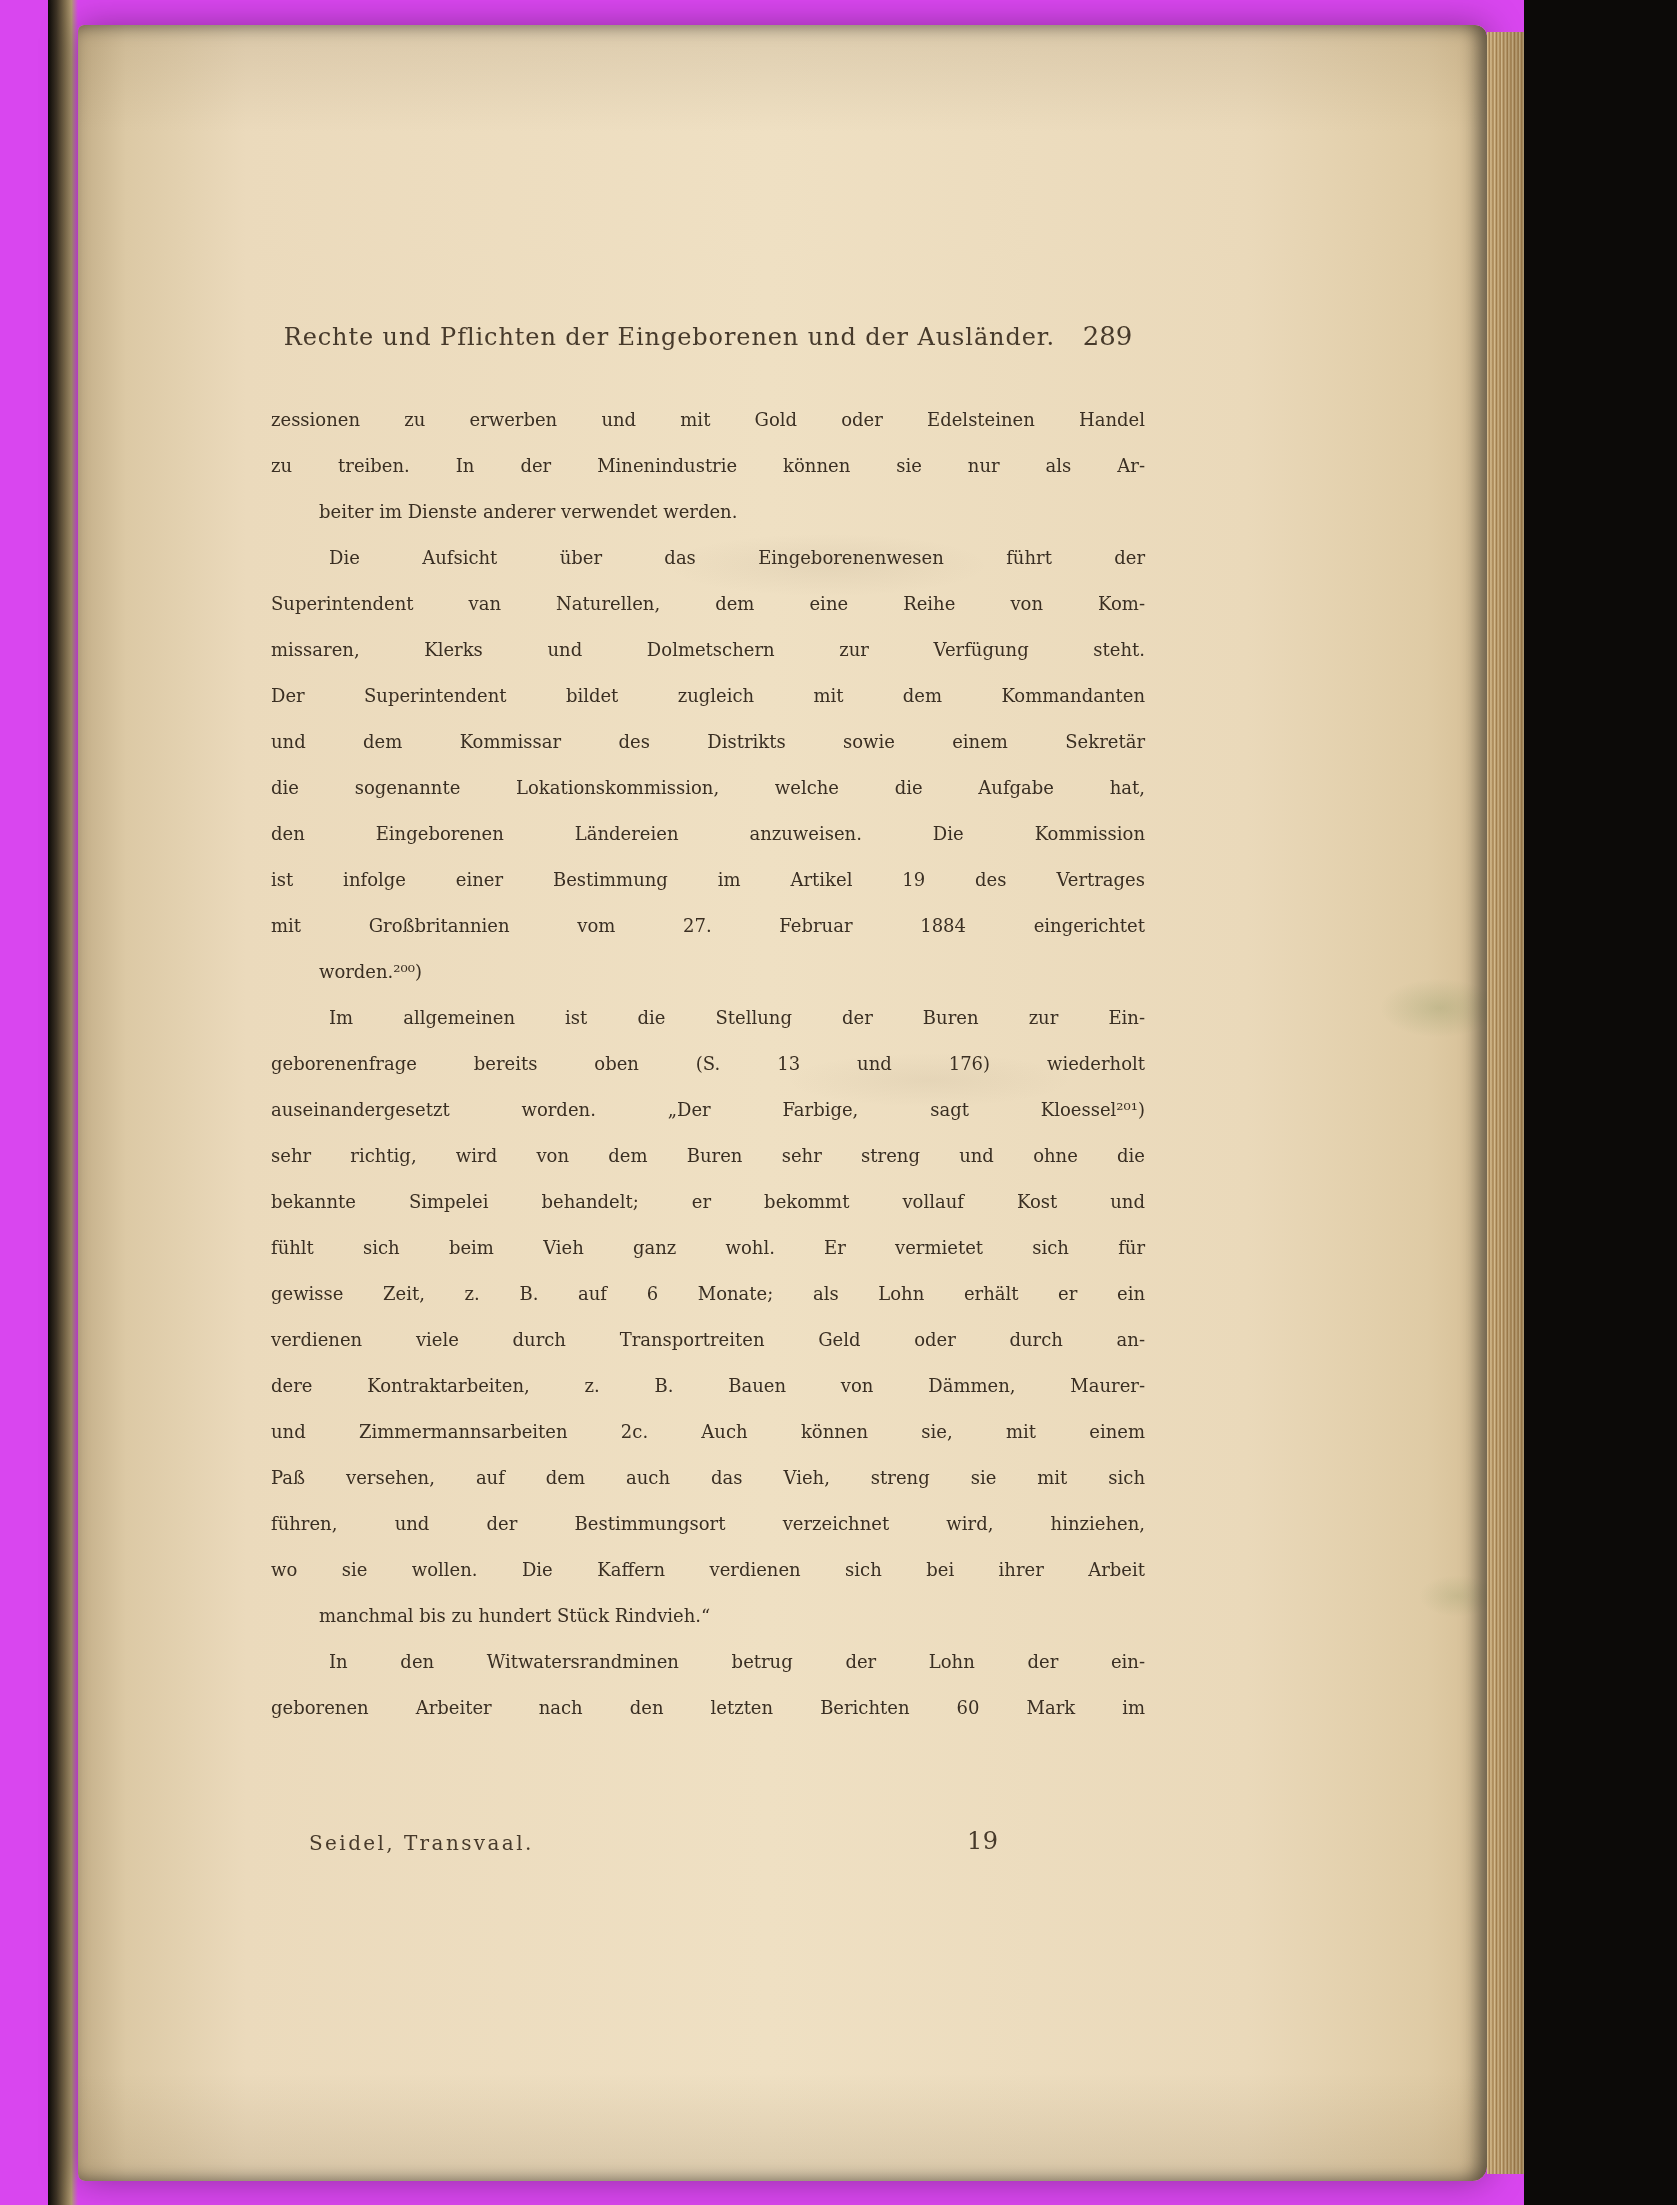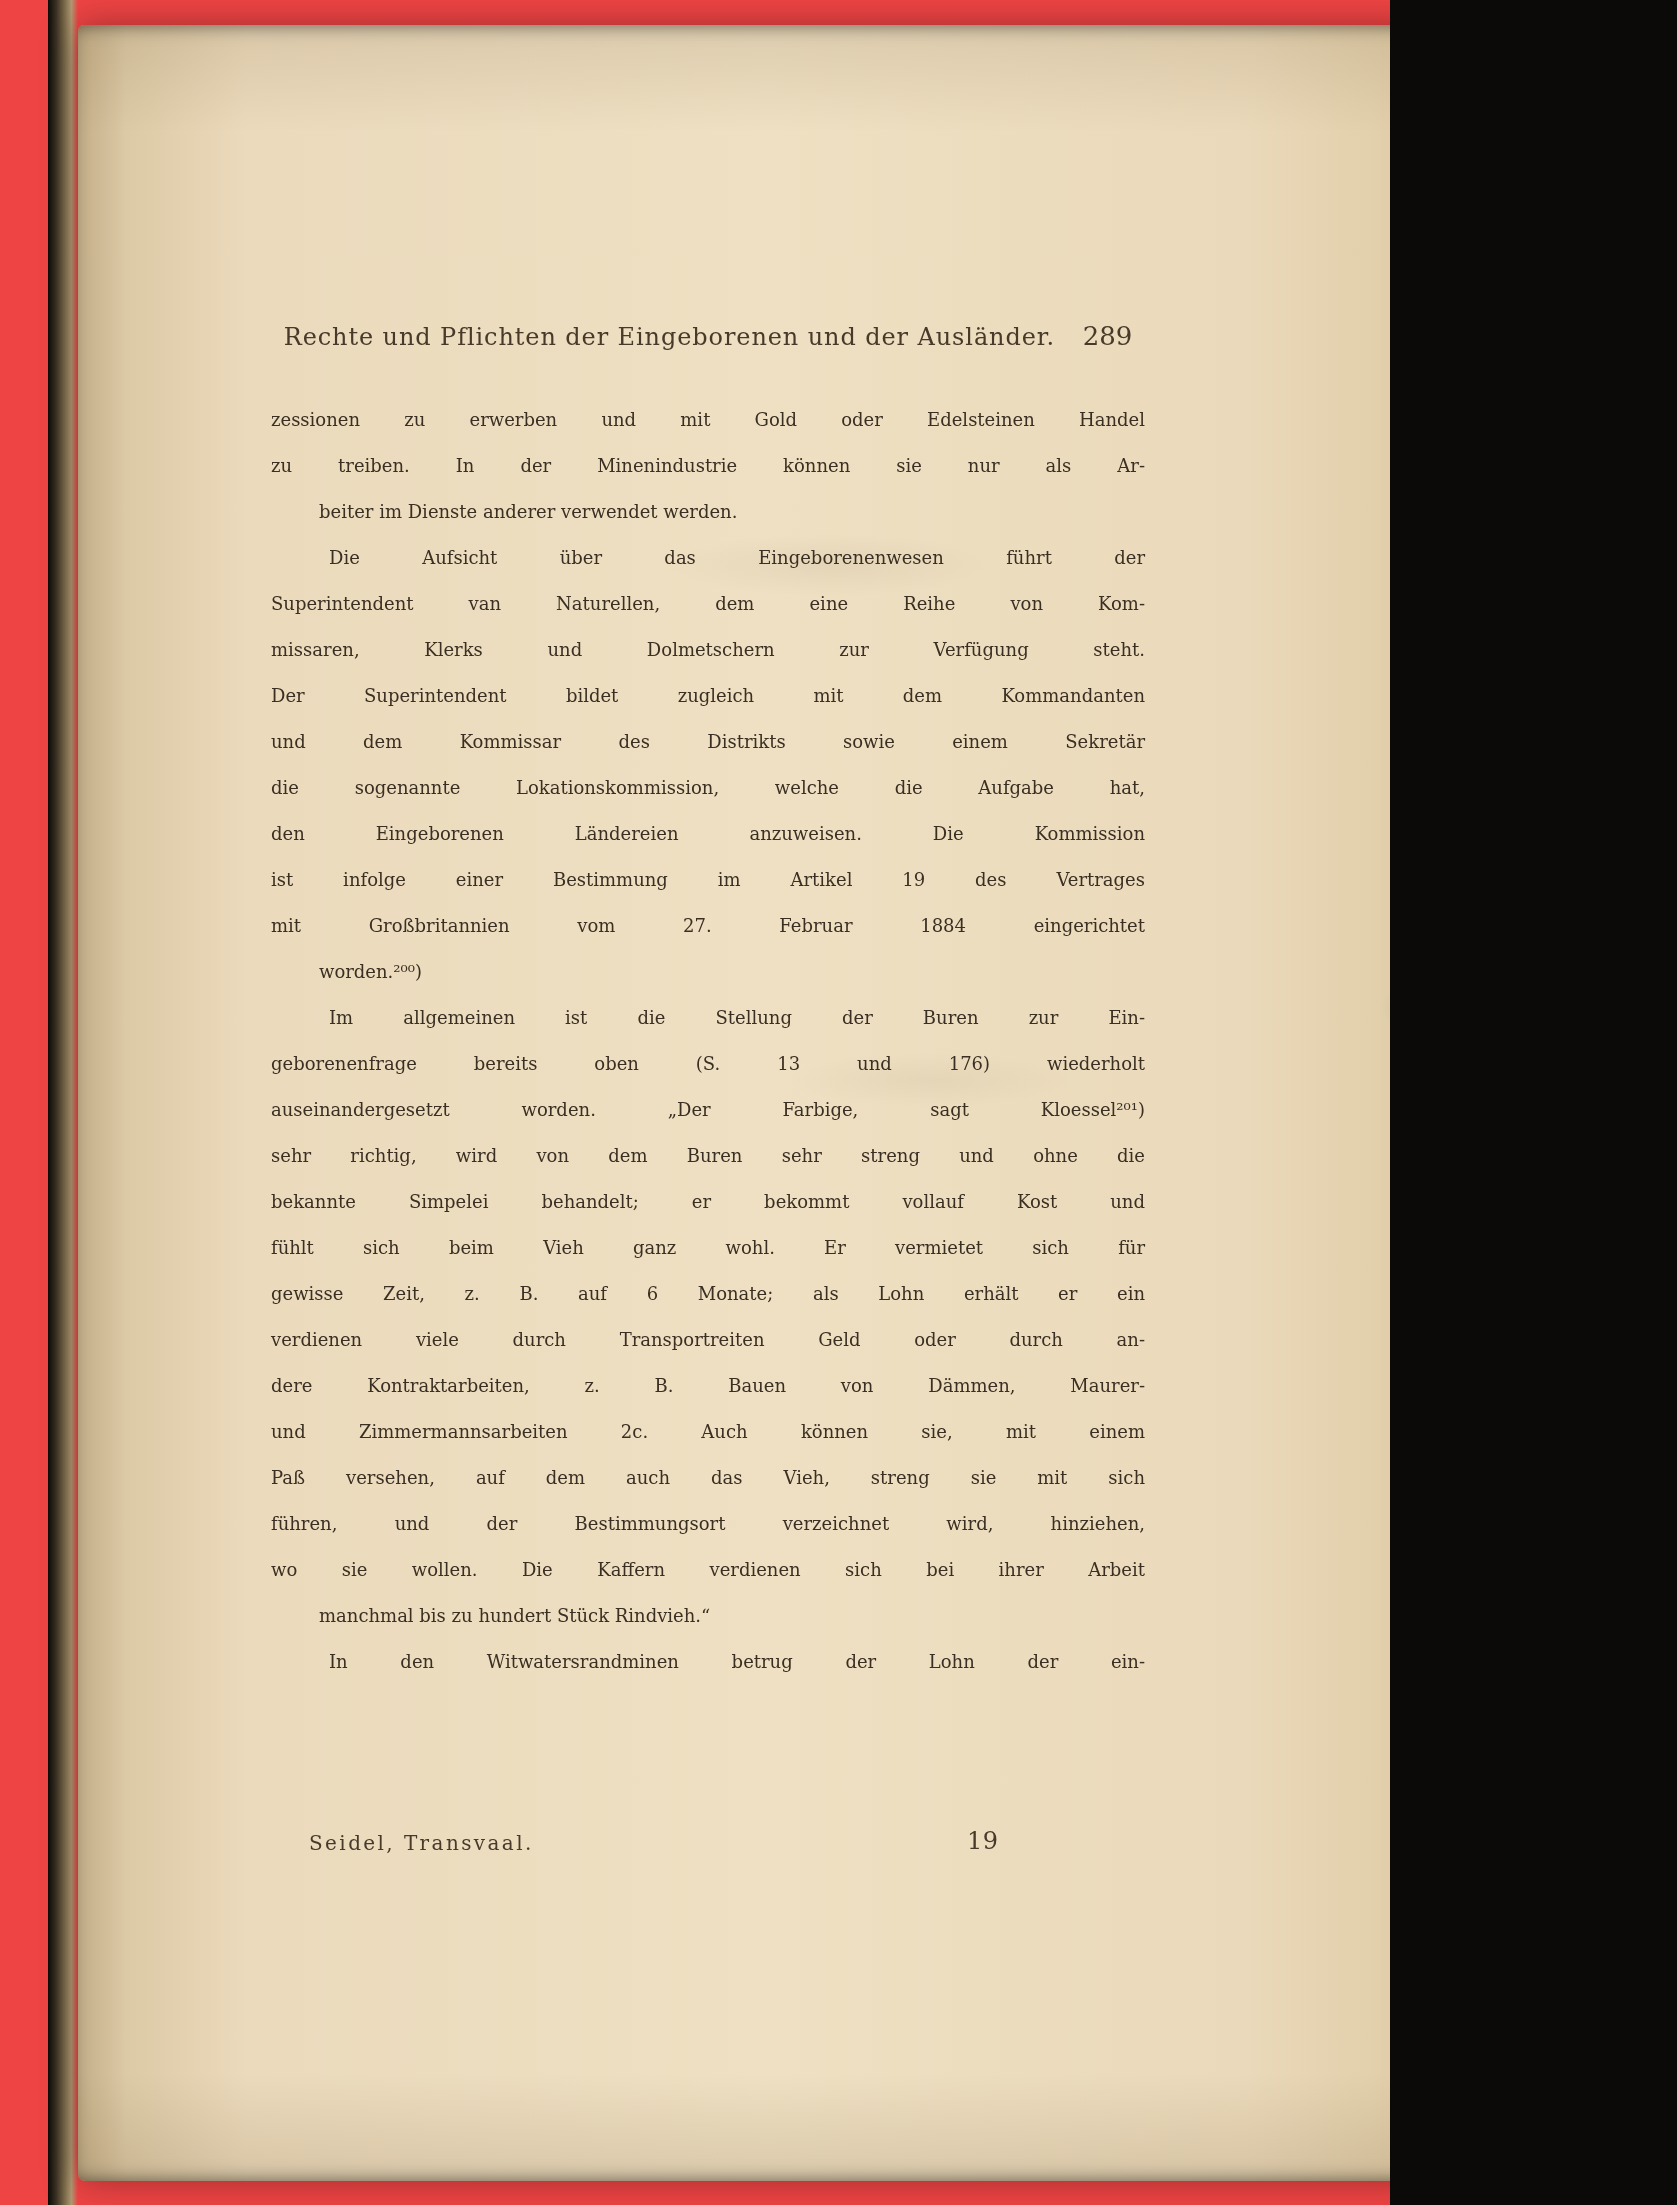--- a/index.html
+++ b/index.html
@@ -1,19 +1,19 @@
 <!DOCTYPE html>
 <html style="font-size:9.6px"><head>
 <meta charset="utf-8">
 <style>
   html,body{margin:0;padding:0;background:#0c0a08;}
   .scene{
     position:relative;
-    width:1390px;height:2205px;
-    background:#ef4444;
+    width:1524px;height:2205px;
+    background:#d946ef;
     overflow:hidden;
     font-family:"DejaVu Serif", serif;
   }
 
   
   .left-sliver{
     position:absolute;left:48px;top:0;width:30px;height:2205px;
     background:linear-gradient(to right,#0c0a08 0%,#3d3325 28%,#82704f 58%,#b09a72 78%,#57483300 100%);
   }
 
@@ -152,20 +152,21 @@
         <div class="line">fühlt sich beim Vieh ganz wohl. Er vermietet sich für</div>
         <div class="line">gewisse Zeit, z. B. auf 6 Monate; als Lohn erhält er ein</div>
         <div class="line">verdienen viele durch Transportreiten Geld oder durch an-</div>
         <div class="line">dere Kontraktarbeiten, z. B. Bauen von Dämmen, Maurer-</div>
         <div class="line">und Zimmermannsarbeiten 2c. Auch können sie, mit einem</div>
         <div class="line">Paß versehen, auf dem auch das Vieh, streng sie mit sich</div>
         <div class="line">führen, und der Bestimmungsort verzeichnet wird, hinziehen,</div>
         <div class="line">wo sie wollen. Die Kaffern verdienen sich bei ihrer Arbeit</div>
         <div class="line end">manchmal bis zu hundert Stück Rindvieh.“</div>
         <div class="line indent">In den Witwatersrandminen betrug der Lohn der ein-</div>
+        <div class="line">geborenen Arbeiter nach den letzten Berichten 60 Mark im</div>
       </div>
 
     <div class="page-footer">
       <span class="sig-title">Seidel, Transvaal.</span>
       <span class="sheet-number">19</span>
     </div>
 
   </div>
 
   <div class="fore-edge"></div>

